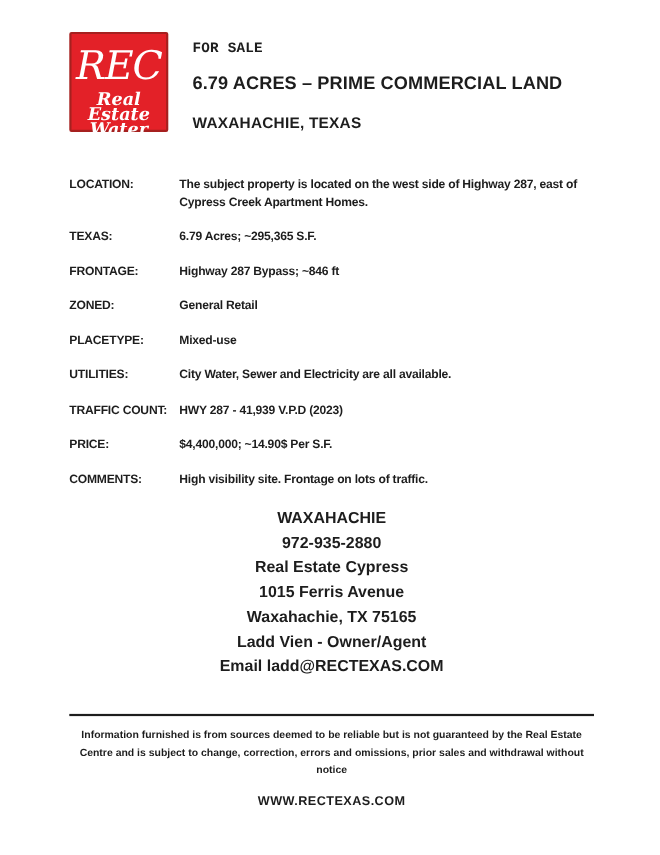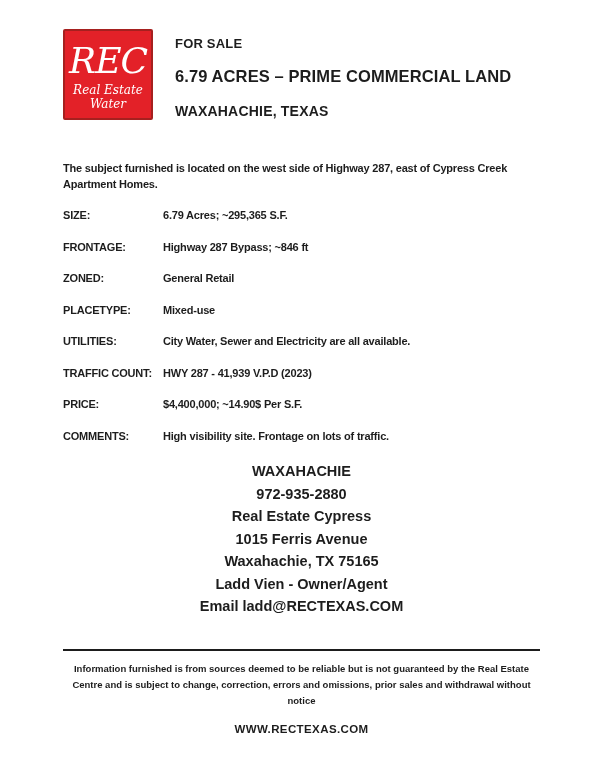--- a/index.html
+++ b/index.html
@@ -20,25 +20,25 @@
     background: #e32128;
     border: 2px solid #a6201f;
     border-radius: 2px;
     color: #ffffff;
     text-align: center;
     font-family: "DejaVu Serif", serif;
     font-style: italic;
     display: flex; flex-direction: column; align-items: center;
   }
   .logo-acronym { font-size: 36px; line-height: 1.0; margin-top: 12px; font-weight: 500; letter-spacing: -1px; }
-  .logo-sub { font-size: 12px; line-height: 14px; font-weight: 400; }
+  .logo-sub { font-size: 16px; line-height: 14px; font-weight: 700; }
   .logo-sub.first { margin-top: 4px; }
 
   .header-text { margin-left: 22px; padding-top: 7px; }
-  .for-sale { font-size: 13px; letter-spacing: 0.2px; }
+  .for-sale { font-size: 13px; letter-spacing: 0.2px; font-family: Liberation Mono, monospace; }
   .title { font-size: 16.5px; letter-spacing: 0.1px; margin-top: 16px; }
   .city { font-size: 14px; letter-spacing: 0.2px; margin-top: 17px; }
 
   
   .details { margin-top: 41px; font-size: 11px; letter-spacing: -0.2px; }
   .detail-row { display: flex; margin-bottom: 16px; line-height: 15.5px; }
   .detail-label { width: 100px; flex: none; }
   .detail-value { flex: 1; }
 
   
@@ -67,24 +67,25 @@
     </div>
     <div class="header-text">
       <div class="for-sale">FOR SALE</div>
       <div class="title">6.79 ACRES – PRIME COMMERCIAL LAND</div>
       <div class="city">WAXAHACHIE, TEXAS</div>
     </div>
   </div>
 
   <div class="details">
     <div class="detail-row">
-      <div class="detail-value">The subject furnished is located on the west side of Highway 287, east of Cypress Creek Apartment Homes.</div>
+      <div class="detail-label">LOCATION:</div>
+      <div class="detail-value">The subject property is located on the west side of Highway 287, east of Cypress Creek Apartment Homes.</div>
     </div>
     <div class="detail-row">
-      <div class="detail-label">SIZE:</div>
+      <div class="detail-label">TEXAS:</div>
       <div class="detail-value">6.79 Acres; ~295,365 S.F.</div>
     </div>
     <div class="detail-row">
       <div class="detail-label">FRONTAGE:</div>
       <div class="detail-value">Highway 287 Bypass; ~846 ft</div>
     </div>
     <div class="detail-row">
       <div class="detail-label">ZONED:</div>
       <div class="detail-value">General Retail</div>
     </div>

